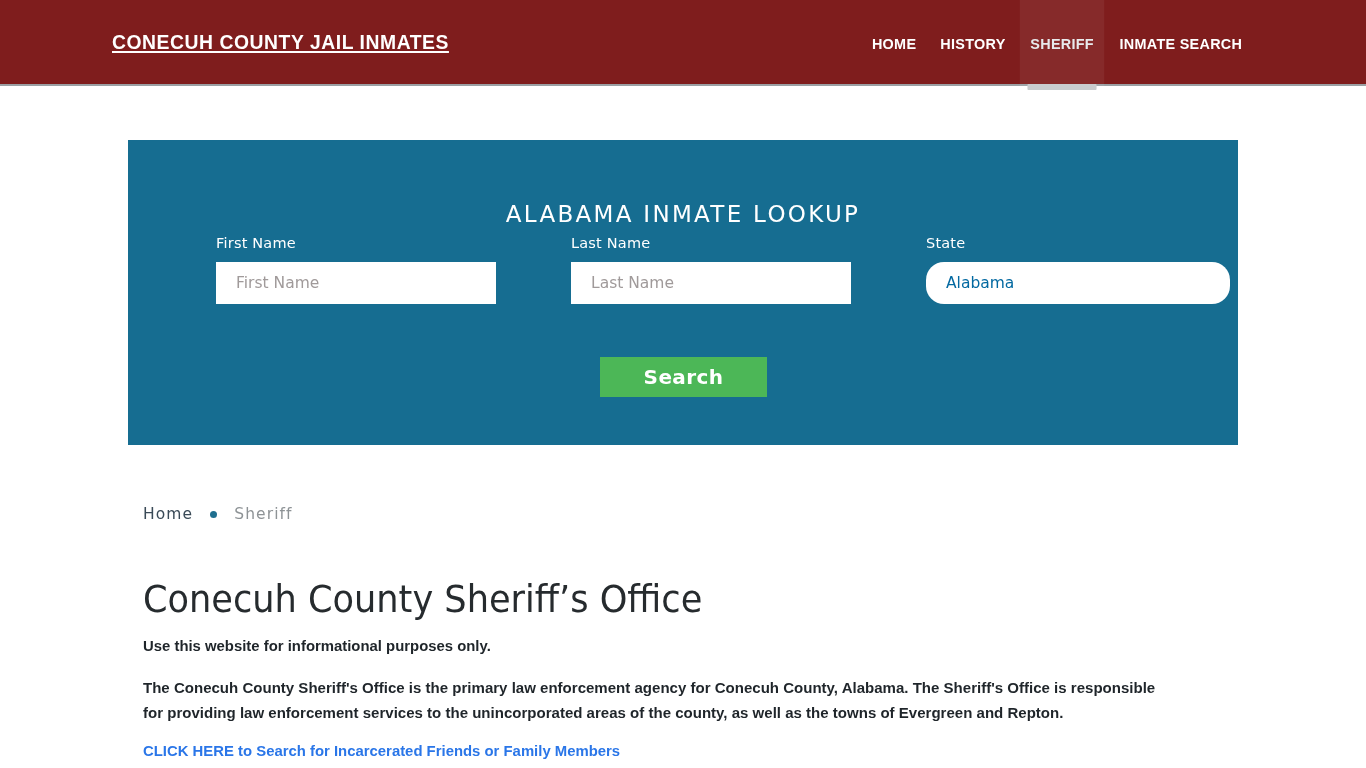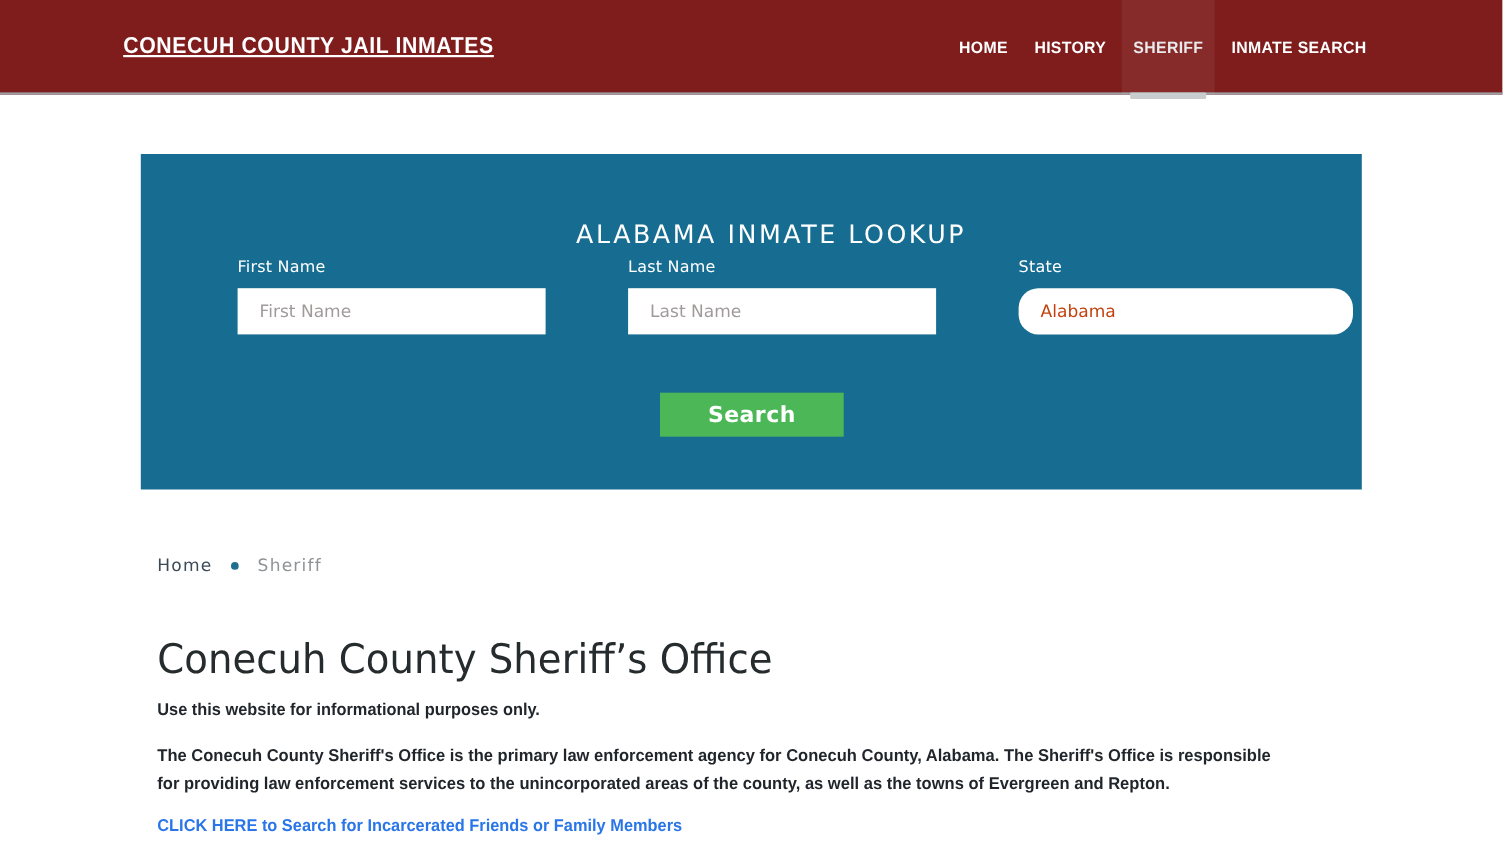--- a/index.html
+++ b/index.html
@@ -91,21 +91,20 @@
     position: absolute;
     top: 42px;
     left: 0;
     width: 100%;
     text-align: center;
     color: #ffffff;
     font-size: 23px;
     font-weight: normal;
     letter-spacing: 2.3px;
     font-family: "DejaVu Sans", sans-serif;
-    padding-left: 18px;
   }
   .field {
     position: absolute;
     top: 95px;
     margin-left: 28px;
   }
   .field-label {
     color: #ffffff;
     font-size: 14.5px;
     font-family: "DejaVu Sans", sans-serif;
@@ -126,21 +125,21 @@
     font-family: "DejaVu Sans", sans-serif;
     color: #2d5468;
   }
   .field-input::placeholder {
     color: #a09a9a;
     opacity: 1;
   }
   .field-first { left: 60px; }
   .field-last  { left: 415px; }
   .field-state { left: 770px; }
-  .field-state .field-input { width: 304px; color: #c2410c; border-radius: 18px; }
+  .field-state .field-input { width: 304px; color: #0369a1; border-radius: 18px; }
 
   .search-button {
     position: absolute;
     left: 472px;
     top: 217px;
     width: 167px;
     height: 40px;
     background: #4cb757;
     border: none;
     color: #ffffff;

